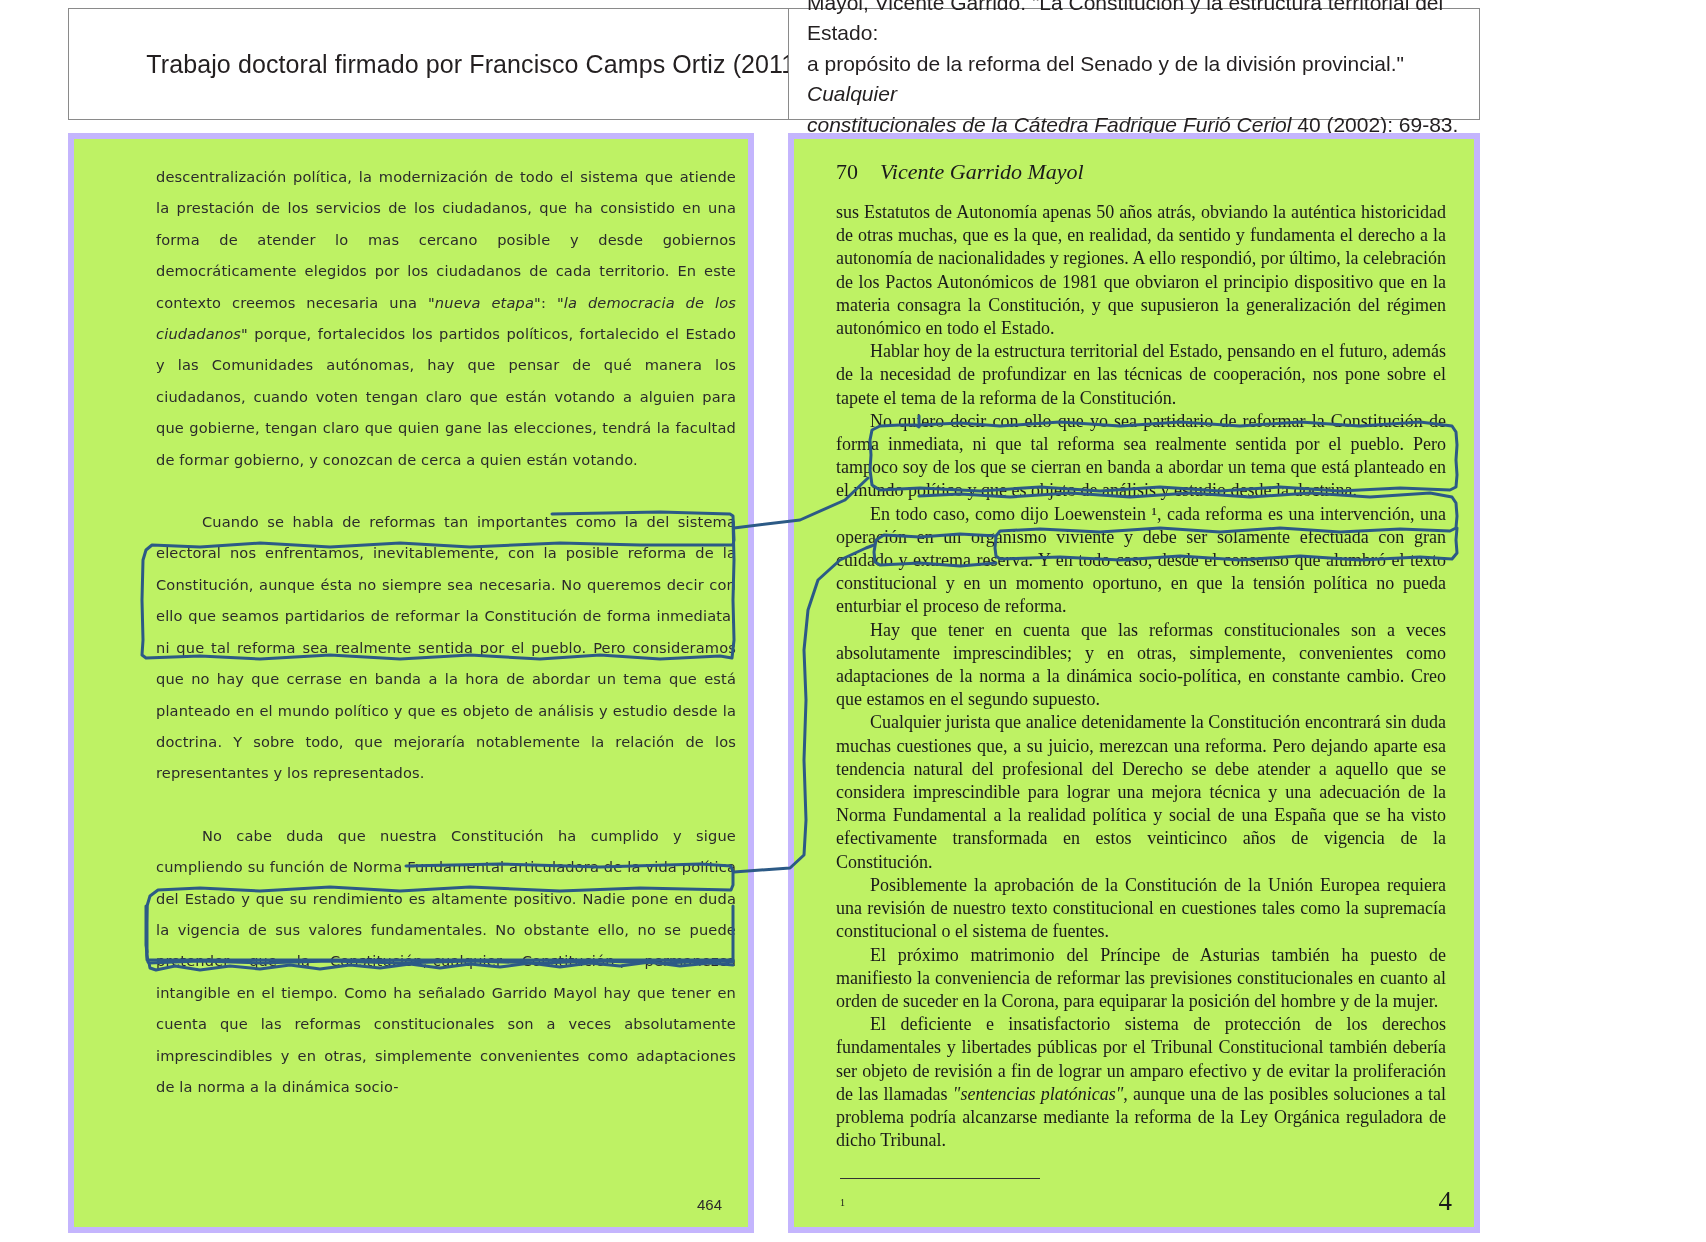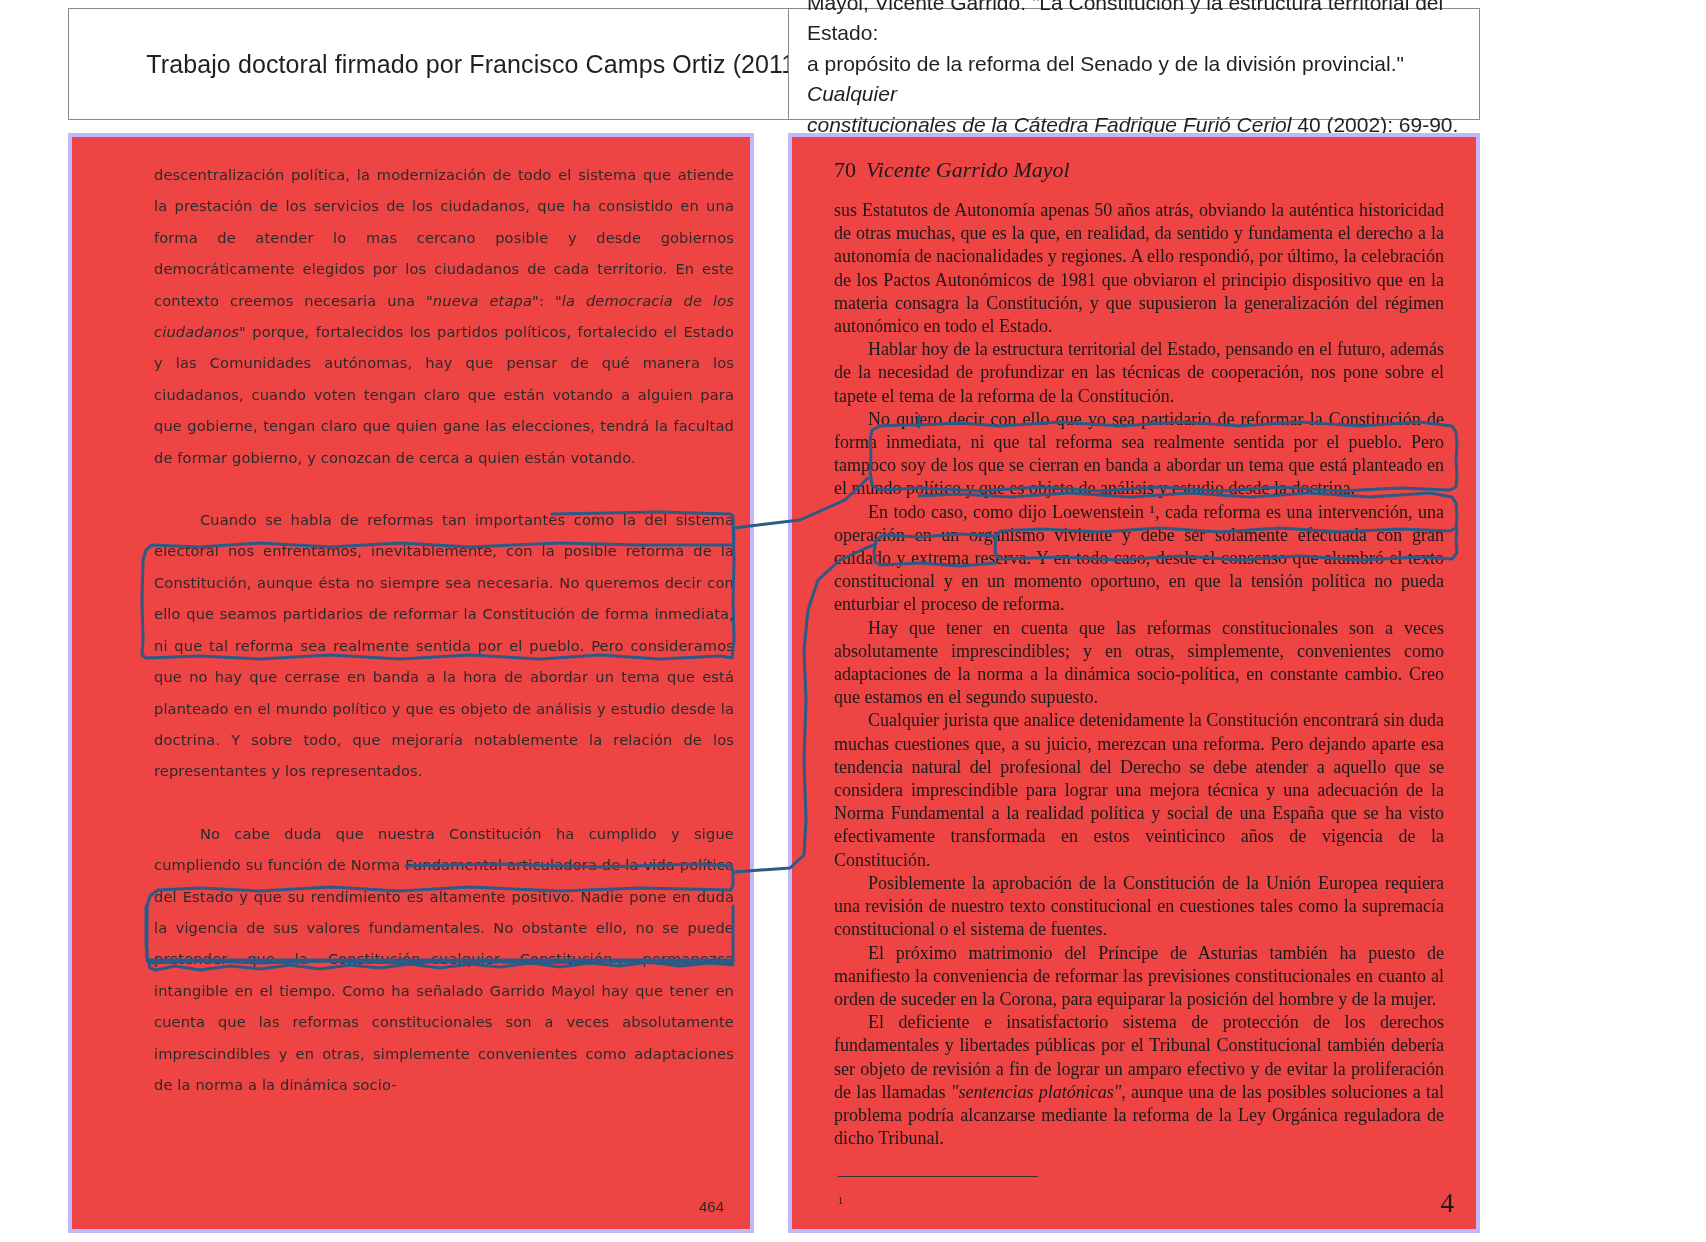--- a/index.html
+++ b/index.html
@@ -52,22 +52,22 @@
   #caption-right .cap-text {
     font-size: 21px;
     line-height: 1.45;
     color: #231f20;
   }
   .ital { font-style: italic; }
 
   
   .scan-frame {
     position: absolute;
-    border: 4px solid #c4b5fd;
-    background: #ef4444;
+    border: 6px solid #c4b5fd;
+    background: #bef264;
     box-sizing: border-box;
     overflow: hidden;
   }
   #scan-left {
     left: 68px;
     top: 133px;
     width: 686px;
     height: 1100px;
   }
   #scan-right {
@@ -113,21 +113,21 @@
     color: #1a1a1a;
   }
   .running-head {
     font-size: 22px;
     margin: 0 0 16px 0;
     display: flex;
     gap: 10px;
     align-items: flex-start;
   }
   .running-head .folio { font-style: normal; }
-  .running-head .author { font-style: italic; }
+  .running-head .author { font-style: italic; margin-left: 12px; }
   .doc-right .body p {
     margin: 0;
     font-size: 18px;
     line-height: 23.2px;
     text-align: justify;
     text-indent: 34px;
   }
   .doc-right .body p.noindent { text-indent: 0; }
   .doc-right .body p em { font-style: italic; }
   .footnote-rule {
@@ -180,21 +180,21 @@
 <div id="page">
 
   <div class="caption-box" id="caption-left">
     <span class="cap-text">Trabajo doctoral firmado por Francisco Camps Ortiz (2011)</span>
   </div>
 
   <div class="caption-box" id="caption-right">
     <div class="cap-text">
       <span>Mayol, Vicente Garrido. "La Constitución y la estructura territorial del Estado:</span><br>
       <span>a propósito de la reforma del Senado y de la división provincial." </span><span class="ital">Cualquier</span><br>
-      <span class="ital">constitucionales de la Cátedra Fadrique Furió Ceriol</span><span> 40 (2002): 69-90.</span>
+      <span class="ital">constitucionales de la Cátedra Fadrique Furió Ceriol</span><span> 40 (2002): 69-83.</span>
     </div>
   </div>
 
   <div class="scan-frame" id="scan-left">
     <div class="doc-left">
       <p>descentralización política, la modernización de todo el sistema que atiende la prestación de los servicios de los ciudadanos, que ha consistido en una forma de atender lo mas cercano posible y desde gobiernos democráticamente elegidos por los ciudadanos de cada territorio. En este contexto creemos necesaria una "<em>nueva etapa</em>": <em>"la democracia de los ciudadanos"</em> porque, fortalecidos los partidos políticos, fortalecido el Estado y las Comunidades autónomas, hay que pensar de qué manera los ciudadanos, cuando voten tengan claro que están votando a alguien para que gobierne, tengan claro que quien gane las elecciones, tendrá la facultad de formar gobierno, y conozcan de cerca a quien están votando.</p>
       <span class="gap"></span>
       <p class="indent">Cuando se habla de reformas tan importantes como la del sistema electoral nos enfrentamos, inevitablemente, con la posible reforma de la Constitución, aunque ésta no siempre sea necesaria. No queremos decir con ello que seamos partidarios de reformar la Constitución de forma inmediata, ni que tal reforma sea realmente sentida por el pueblo. Pero consideramos que no hay que cerrase en banda a la hora de abordar un tema que está planteado en el mundo político y que es objeto de análisis y estudio desde la doctrina. Y sobre todo, que mejoraría notablemente la relación de los representantes y los representados.</p>
       <span class="gap"></span>
       <p class="indent">No cabe duda que nuestra Constitución ha cumplido y sigue cumpliendo su función de Norma Fundamental articuladora de la vida política del Estado y que su rendimiento es altamente positivo. Nadie pone en duda la vigencia de sus valores fundamentales. No obstante ello, no se puede pretender que la Constitución,-cualquier Constitución-, permanezca intangible en el tiempo. Como ha señalado Garrido Mayol hay que tener en cuenta que las reformas constitucionales son a veces absolutamente imprescindibles y en otras, simplemente convenientes como adaptaciones de la norma a la dinámica socio-</p>

